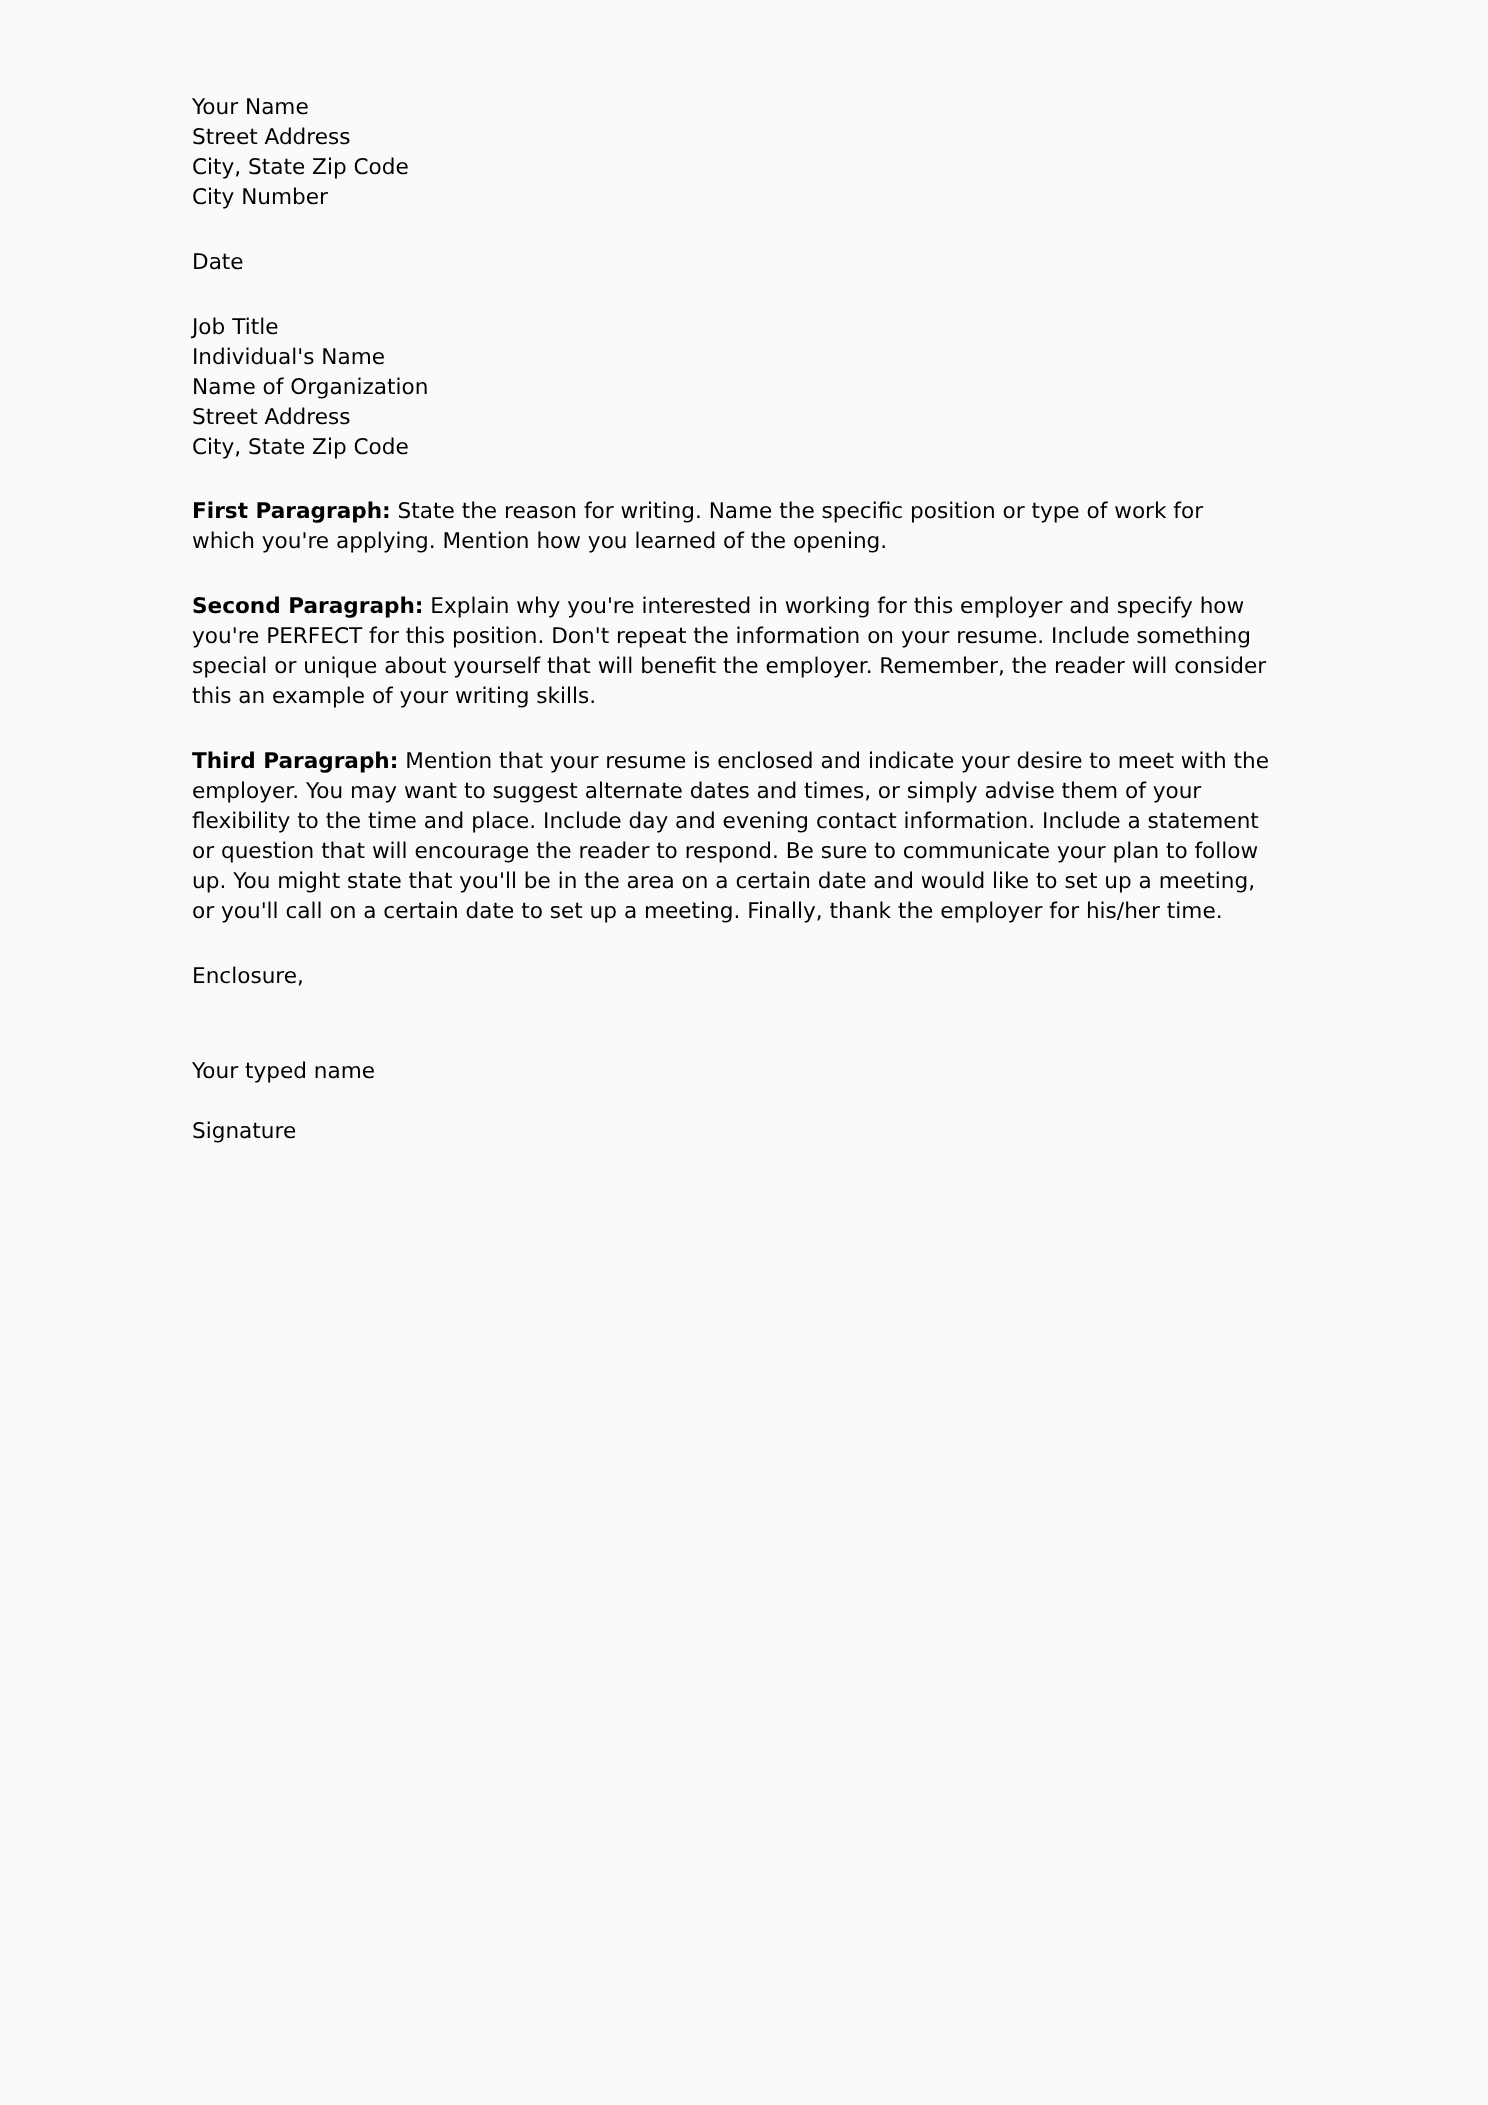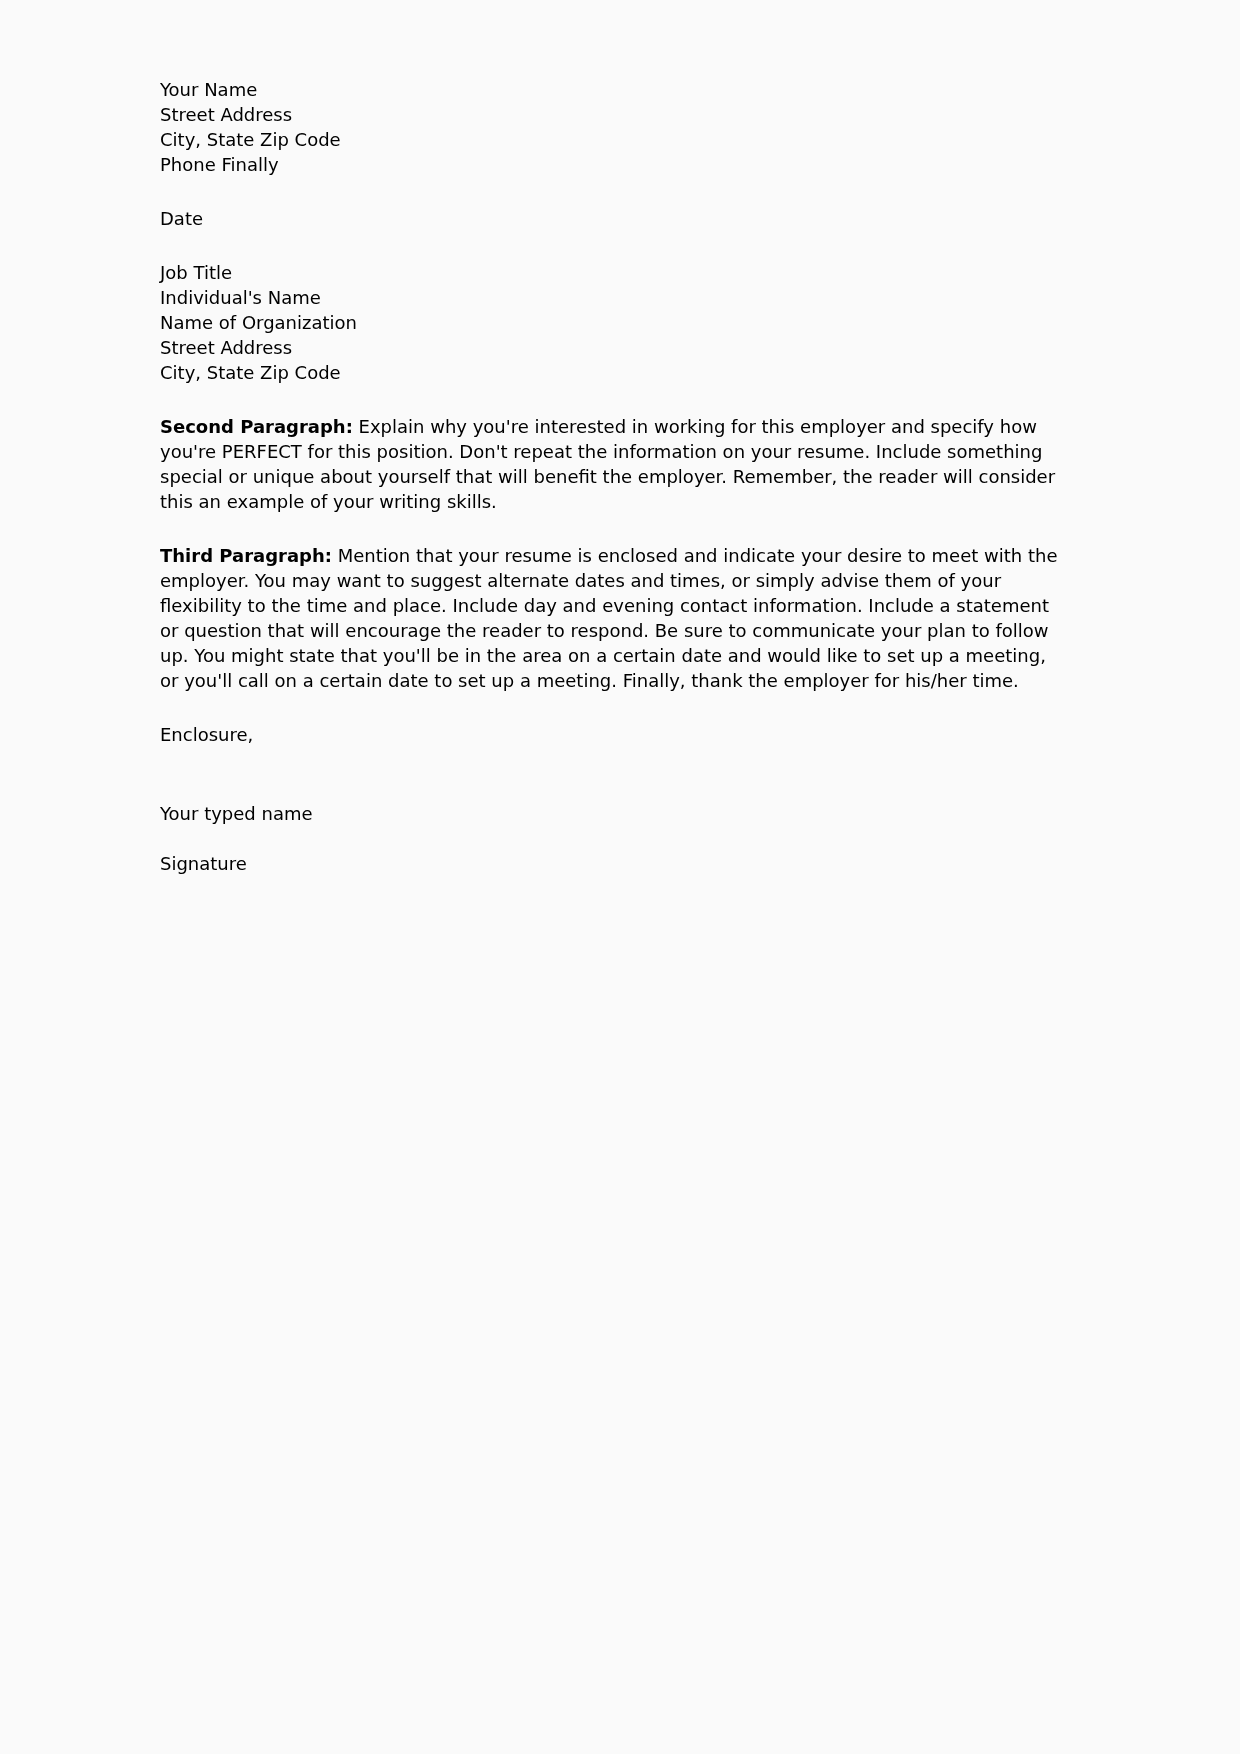--- a/index.html
+++ b/index.html
@@ -44,34 +44,36 @@
 </style>
 </head>
 <body>
 
 <div class="page">
 
   <div class="block">
     <div>Your Name</div>
     <div>Street Address</div>
     <div>City, State Zip Code</div>
-    <div>Phone Finally</div>
+    <div>City Number</div>
   </div>
 
   <div class="block">Date</div>
 
   <div class="block">
     <div>Job Title</div>
     <div>Individual's Name</div>
     <div>Name of Organization</div>
     <div>Street Address</div>
     <div>City, State Zip Code</div>
   </div>
 
 
+  <p class="block para"><strong>First Paragraph:</strong><span class="para-body"> State the reason for writing. Name the specific position or type of work for
+which you're applying. Mention how you learned of the opening.</span></p>
 
   <p class="block para"><strong>Second Paragraph:</strong><span class="para-body"> Explain why you're interested in working for this employer and specify how
 you're PERFECT for this position. Don't repeat the information on your resume. Include something
 special or unique about yourself that will benefit the employer. Remember, the reader will consider
 this an example of your writing skills.</span></p>
 
   <p class="block para"><strong>Third Paragraph:</strong><span class="para-body"> Mention that your resume is enclosed and indicate your desire to meet with the
 employer. You may want to suggest alternate dates and times, or simply advise them of your
 flexibility to the time and place. Include day and evening contact information. Include a statement
 or question that will encourage the reader to respond. Be sure to communicate your plan to follow

